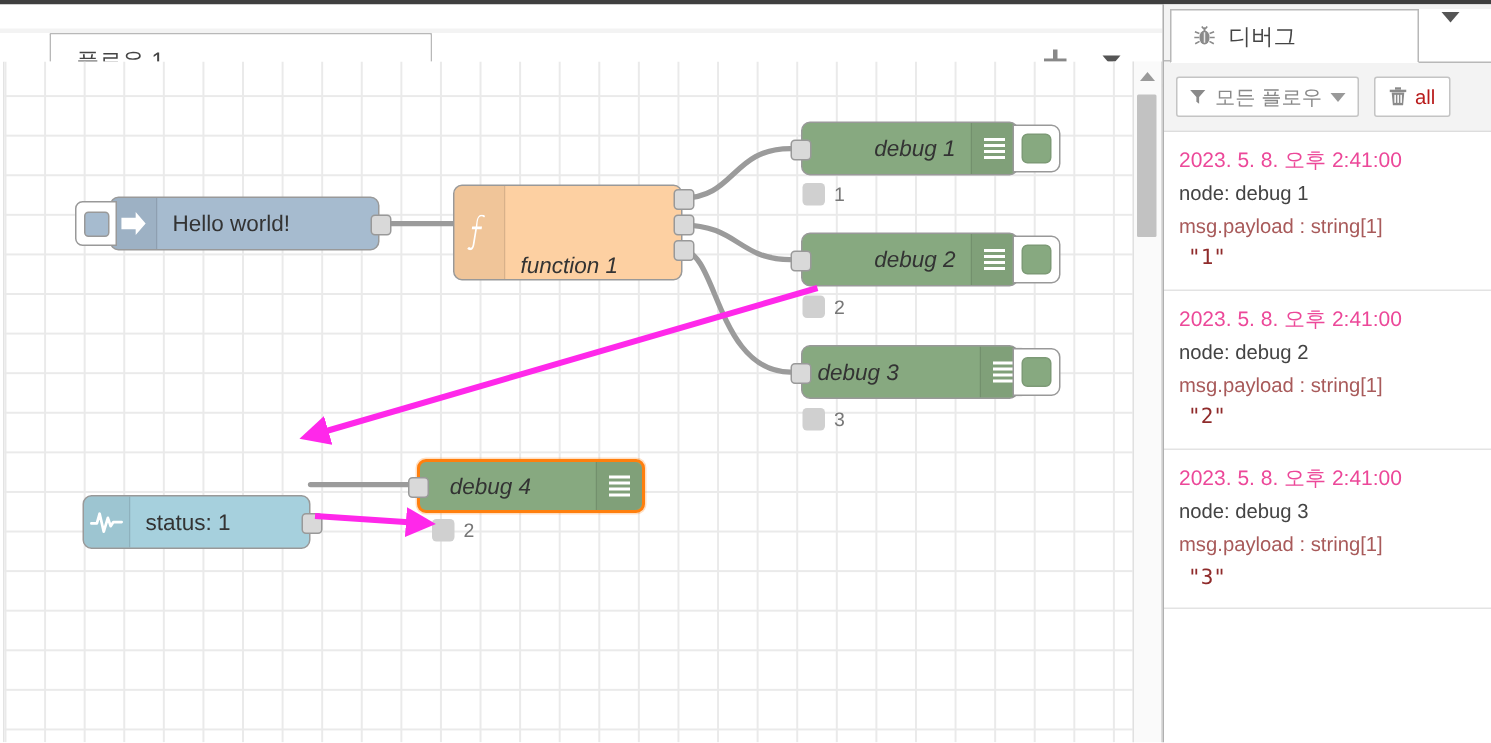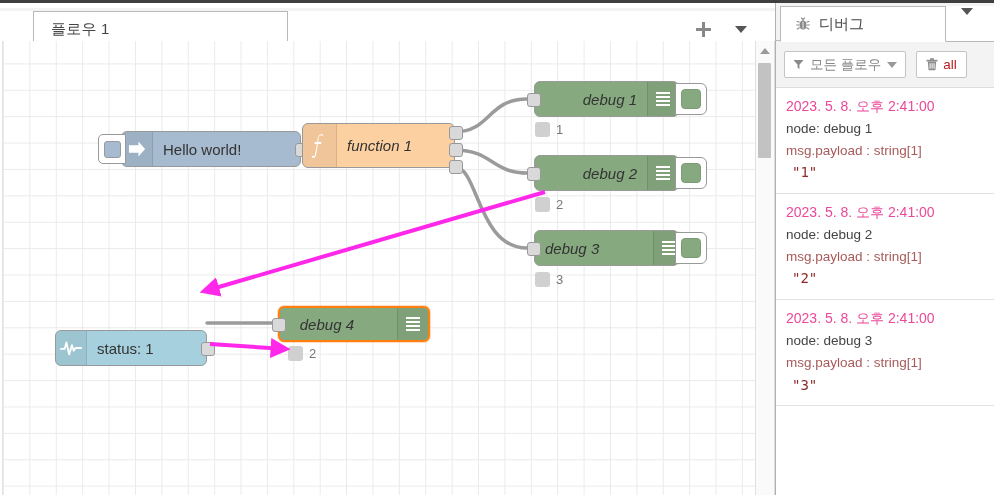--- a/index.html
+++ b/index.html
@@ -25,21 +25,21 @@
     background: #3f3f3f;
   }
 
   
   .workspace {
     position: absolute; left: 0; top: 3px;
     width: 775px; height: 492px;
     background: #fff;
   }
   .tabbar {
-    position: absolute; left: 0; top: 5px;
+    position: absolute; left: 0; top: 16px;
     width: 775px; height: 38px;
     background: #f3f3f3;
     border-bottom: 1px solid #a16207;
   }
   .tab {
     position: absolute; left: 33px; top: 3px;
     width: 255px; height: 36px;
     background: #fff;
     border: 1px solid #b8b8b8;
     border-bottom: 1px solid #fff;
@@ -167,21 +167,21 @@
   }
   .node-label {
     padding: 0 10px;
     white-space: nowrap;
     font-style: italic;
     font-size: 15px;
   }
   .node-label.plain { font-style: normal; }
 
   
-  .n-inject   { background: #a6bbcf; margin-left: 48px; }
+  .n-inject   { background: #a6bbcf; }
   .n-function { background: #fdd0a2; }
   .n-debug    { background: #87a980; }
   .n-status   { background: #a6d0dd; }
 
   
   .port {
     position: absolute;
     width: 14px; height: 14px;
     background: #d9d9d9;
     border: 1px solid #999;
@@ -377,21 +377,21 @@
           </div>
           <div class="node-icon-cell">
             <svg class="ico-arrow" viewBox="0 0 20 18">
               <path d="M1 5 h10 V1 l7 8 -7 8 v-4 H1 z" fill="#fff"></path>
             </svg>
           </div>
           <span class="node-label plain">Hello world!</span>
           <div class="port" style="left:173px; top:11px;"></div>
         </div>
 
-        <div class="node n-function" style="left:302px; top:82px; width:153px; height:45px;">
+        <div class="node n-function" style="left:302px; top:82px; width:153px; height:64px;align-items:flex-end;">
           <div class="node-icon-cell" style="width:34px;">
             <svg class="ico-fn" viewBox="0 0 18 26">
               <path d="M12.5 2.2c-1-1.1-2.6-1.2-3.5-.2-.8.9-1 2.3-1.2 4.2L7.6 8.6H11l-.3 2.1H7.3l-1.6 9.9c-.3 2-.7 3.6-1.8 4.6-1 .9-2.7.7-3.6-.4l1.3-1.5c.7.8 1.7.9 2.1.2.4-.7.6-1.9.8-3.3l1.6-9.5H3.6L3.9 8.6h2.6l.3-2.1C7.1 4.3 7.4 2.5 8.5 1.3 9.8-.1 12-.1 13.3 1.1z" fill="#fff"></path>
             </svg>
           </div>
           <span class="node-label">function 1</span>
           <div class="port" style="left:146px; top:2px;"></div>
           <div class="port" style="left:146px; top:19px;"></div>
           <div class="port" style="left:146px; top:36px;"></div>
         </div>

